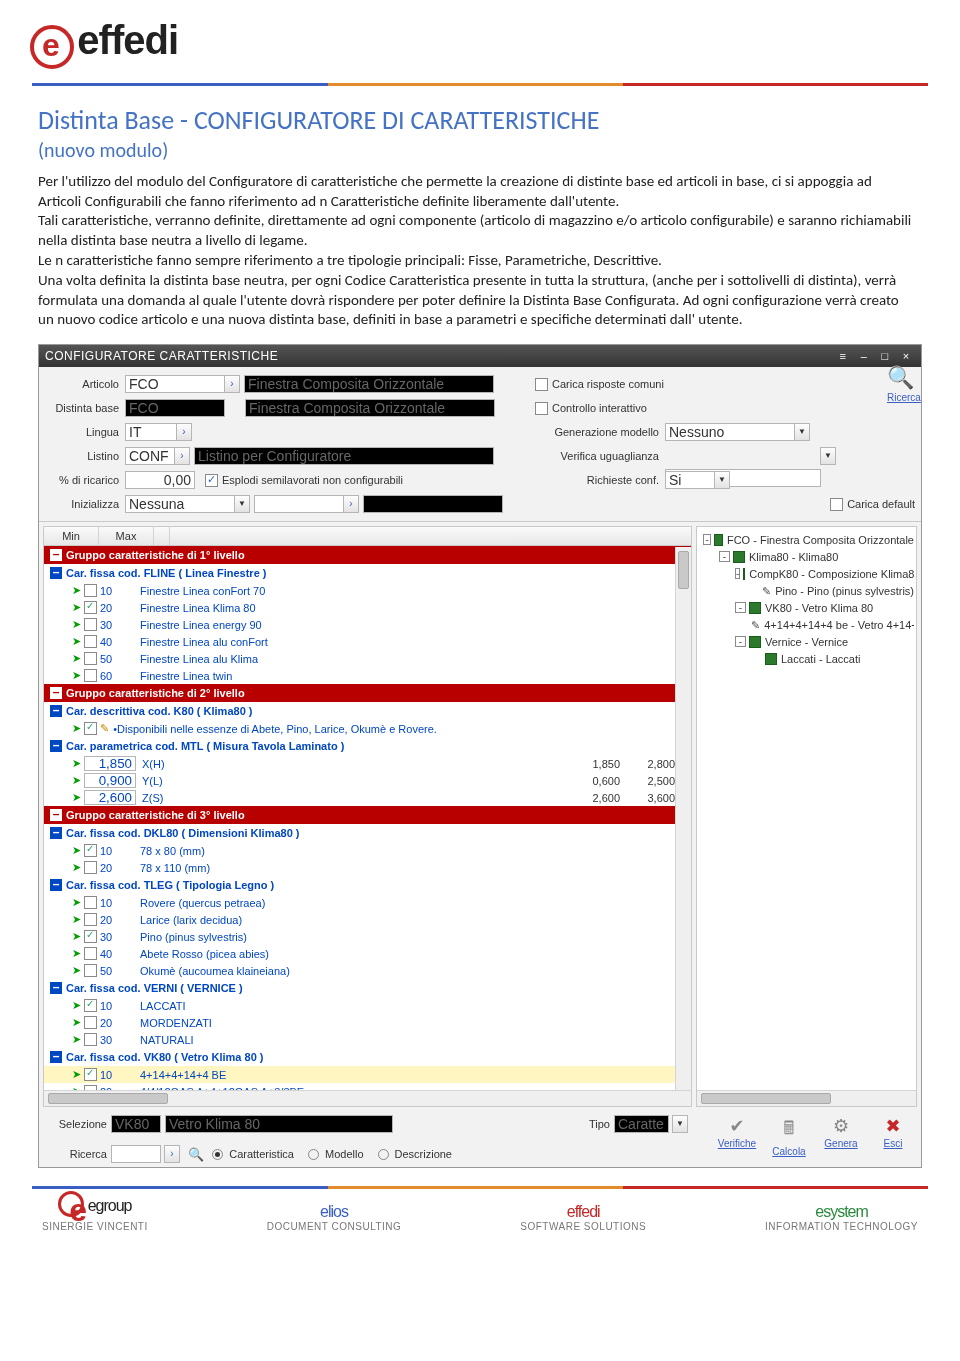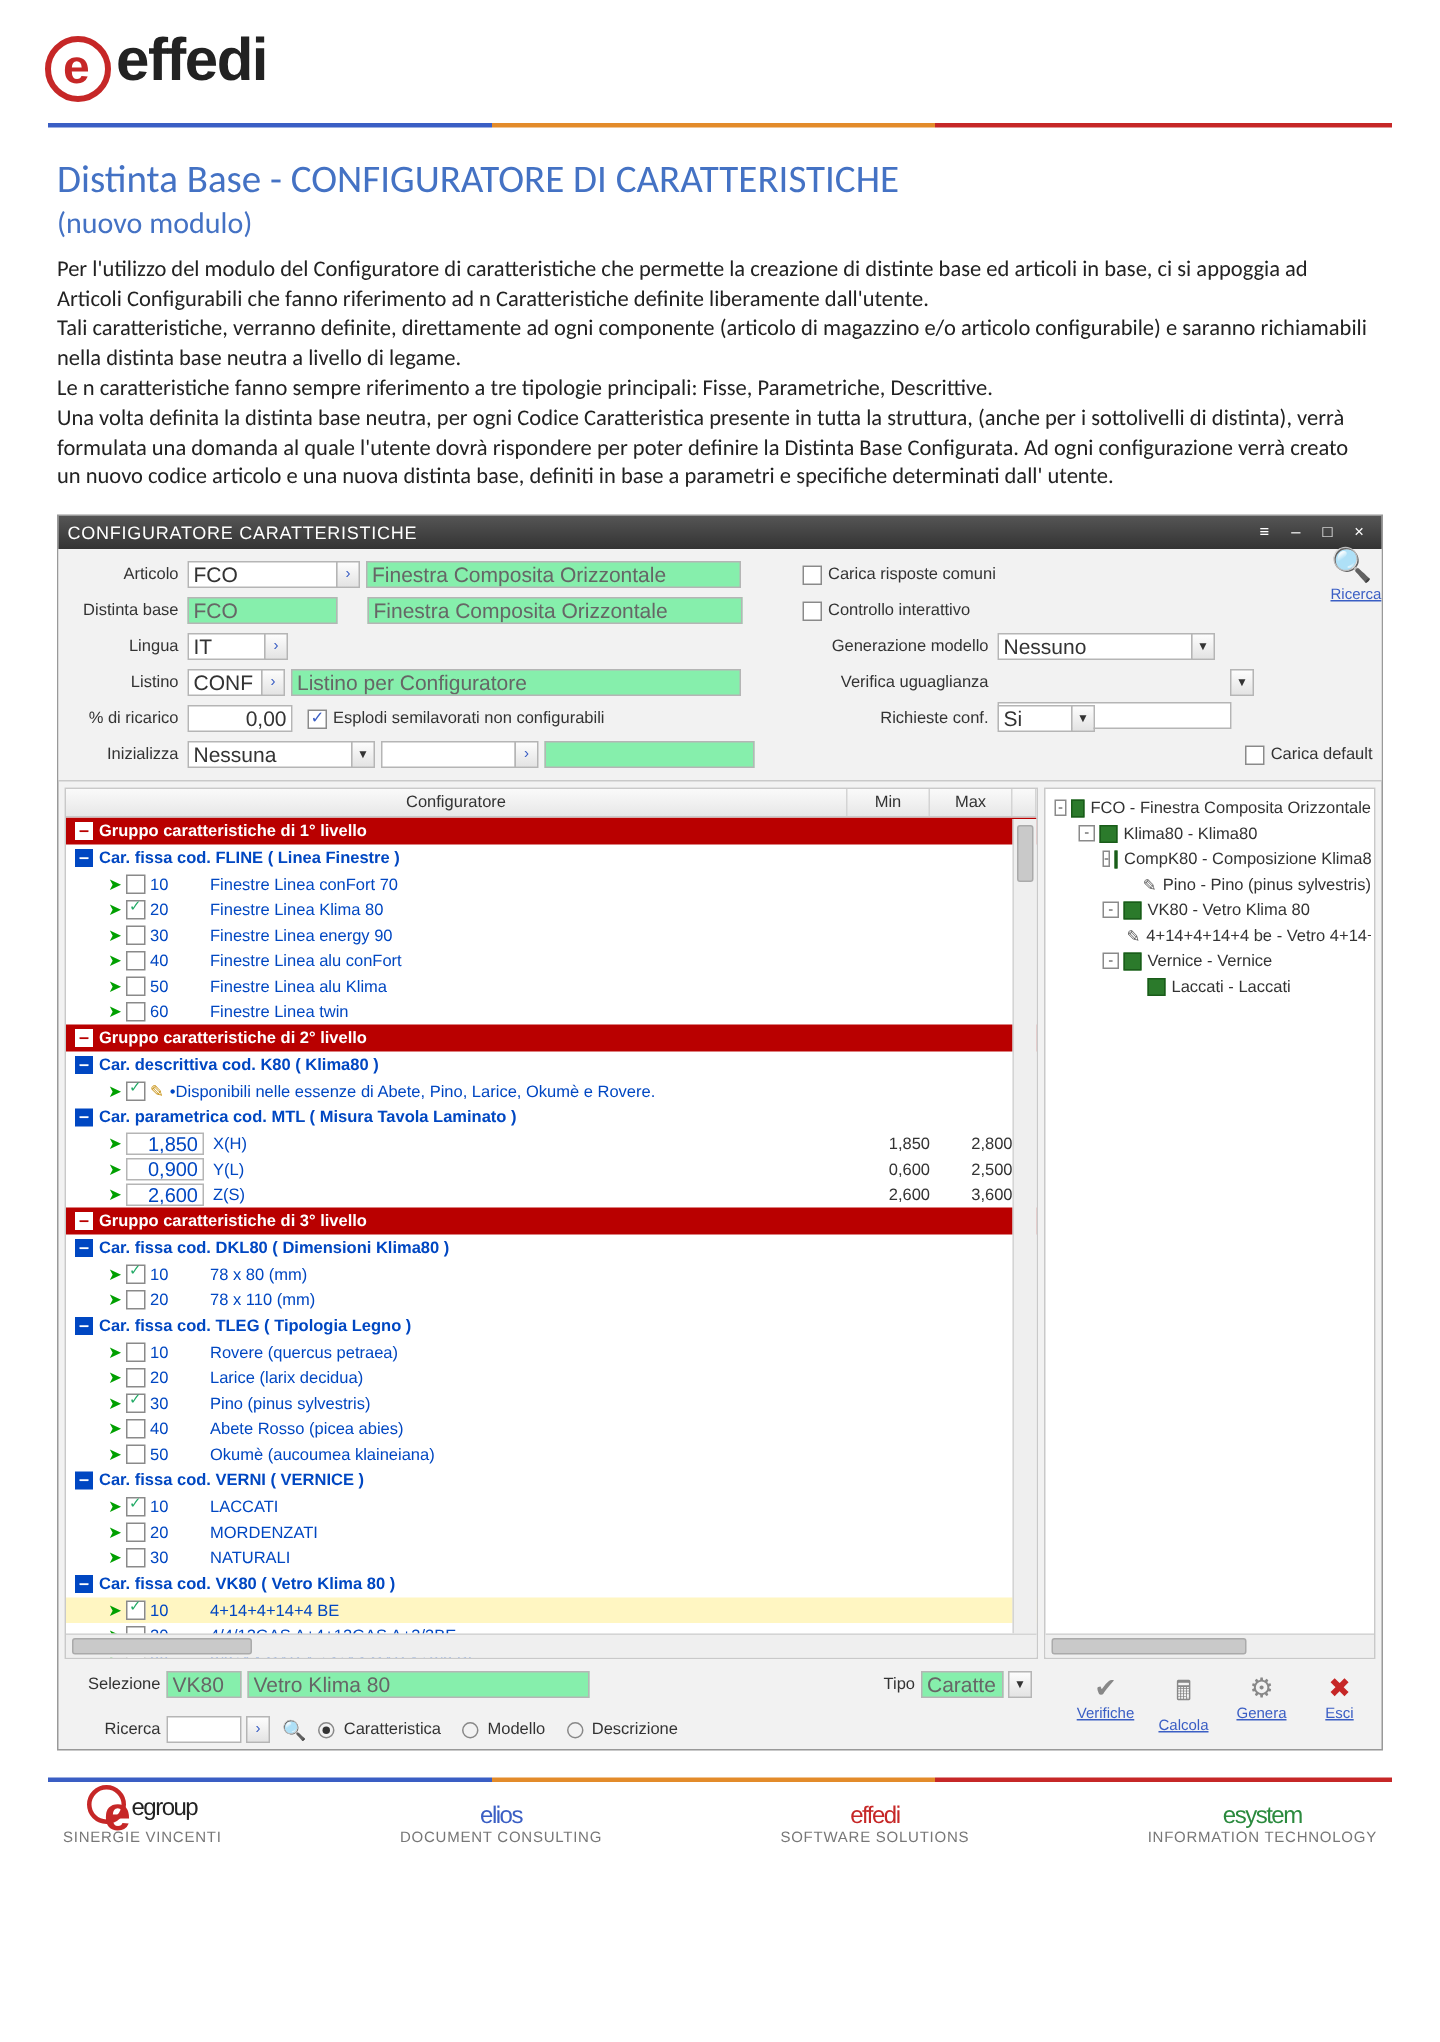--- a/index.html
+++ b/index.html
@@ -30,21 +30,21 @@
   .ttlbar-title { flex:1; font-size:12px; letter-spacing:.5px; }
   .ttlbar-ctrls span { display:inline-block; width:18px; text-align:center; cursor:pointer; font-family:Arial; }
 
   
   .form-area { padding:6px 6px 4px 6px; background:#f2f2f2; display:grid; grid-template-columns: 480px 1fr; gap:18px 10px; }
   .fcol-left, .fcol-right { }
   .frow { display:flex; align-items:center; height:22px; margin-bottom:2px; }
   .flabel { width:80px; text-align:right; padding-right:6px; color:#333; }
   .flabel-r { width:130px; text-align:right; padding-right:6px; color:#333; }
   .inp { height:18px; border:1px solid #b5b5b5; background:#fff; padding:0 3px; font-size:14px; color:#333; }
-  .inp.ro { background:#86efac; color:#666; }
+  .inp.ro { background:#000000; color:#666; }
   .lkp-btn { width:16px; height:18px; border:1px solid #b5b5b5; background:linear-gradient(#fdfdfd,#e3e3e3); color:#3a5ec4; font-size:10px; text-align:center; line-height:15px; cursor:pointer; margin-left:-1px; }
   .dd-btn  { width:16px; height:18px; border:1px solid #b5b5b5; background:linear-gradient(#fdfdfd,#e3e3e3); font-size:8px; text-align:center; line-height:15px; cursor:pointer; margin-left:-1px; }
   .cb { width:13px; height:13px; border:1px solid #8a8a8a; background:#fff; margin-right:4px; display:inline-block; vertical-align:middle; }
   .cb.chk::after { content:"✓"; color:#3a5ec4; font-size:11px; position:relative; top:-2px; left:1px; }
   .ricerca-ico { width:28px; text-align:center; color:#777; }
   .ricerca-ico .glass { font-size:22px; color:#9a9a9a; }
   .ricerca-ico .lbl   { font-size:10px; color:#3a5ec4; text-decoration:underline; }
 
   
   .split { display:grid; grid-template-columns: 1fr 225px; border-top:1px solid #c9c9c9; }
@@ -225,21 +225,20 @@
           <span style="flex:1"></span>
           <span class="cb"></span>
           <span>Carica default</span>
         </div>
       </div>
     </div>
 
     <div class="split">
       <div class="grid-pane">
         <div class="grid-head">
-          <div class="gh-c gh-conf">Configuratore</div>
           <div class="gh-c gh-min">Min</div>
           <div class="gh-c gh-max">Max</div>
           <div class="gh-c gh-sb"></div>
         </div>
         <div class="grid-body" id="grid-body">
             <div class="grp-row">
               <span class="box">–</span>
               <span>Gruppo caratteristiche di 1° livello</span>
             </div>
             <div class="car-row">

